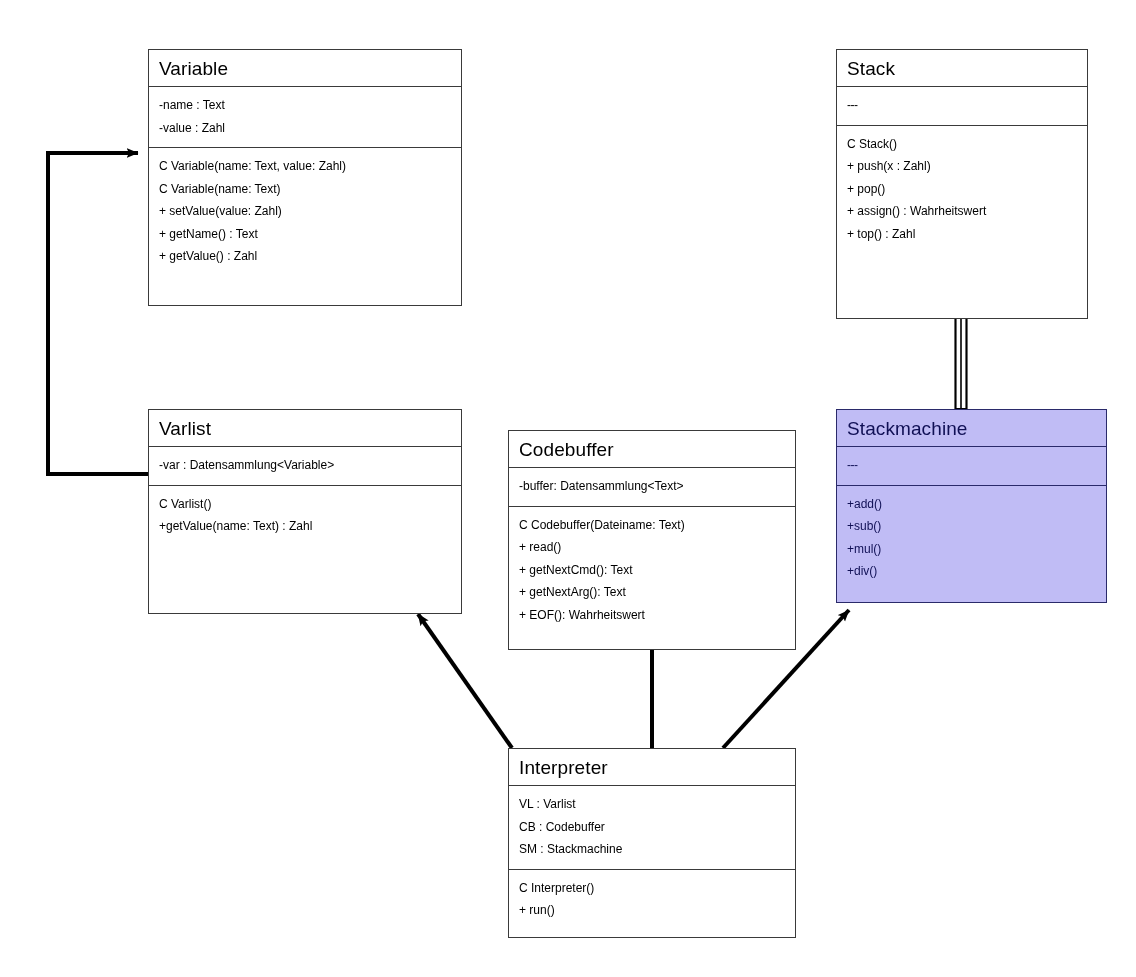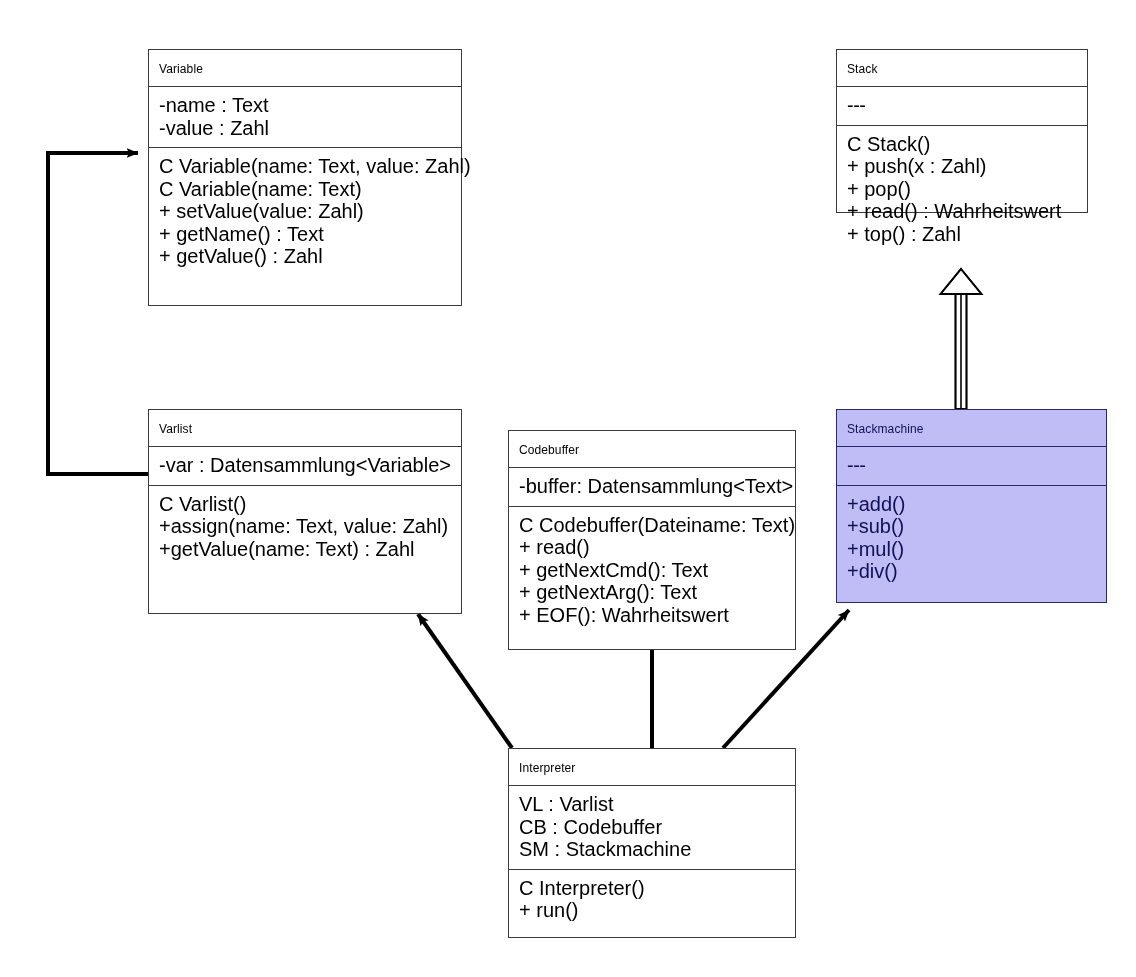--- a/index.html
+++ b/index.html
@@ -35,37 +35,37 @@
     color: #000000;
   }
   .uml-class.accent {
     background: #c0bcf5;
     border-color: #2a2a6a;
     color: #101055;
   }
   .cls-name {
     box-sizing: border-box;
     padding: 8px 10px 6px 10px;
-    font-size: 12px;
+    font-size: 19px;
     line-height: 22px;
     letter-spacing: 0.1px;
     white-space: nowrap;
   }
   .cls-sep {
     height: 1px;
     background: #3a3a3a;
     width: 100%;
   }
   .accent .cls-sep {
     background: #2a2a6a;
   }
   .cls-attrs, .cls-ops {
     box-sizing: border-box;
     padding: 7px 10px 8px 10px;
-    font-size: 20px;
+    font-size: 12px;
     line-height: 22.5px;
   }
   .cls-line {
     white-space: nowrap;
   }
   .dashes {
     letter-spacing: -0.5px;
   }
 </style>
 </head>
@@ -115,46 +115,45 @@
     <div class="cls-sep"></div>
     <div class="cls-ops">
       <div class="cls-line">C Variable(name: Text, value: Zahl)</div>
       <div class="cls-line">C Variable(name: Text)</div>
       <div class="cls-line">+ setValue(value:  Zahl)</div>
       <div class="cls-line">+ getName() : Text</div>
       <div class="cls-line">+ getValue() : Zahl</div>
     </div>
   </div>
 
-  <div class="uml-class" style="left:836px; top:49px; width:252px; height:164px;">
+  <div class="uml-class" style="left:836px; top:49px; width:252px; height:270px;">
     <div class="cls-name">Stack</div>
     <div class="cls-sep"></div>
     <div class="cls-attrs">
       <div class="cls-line dashes">---</div>
     </div>
     <div class="cls-sep"></div>
     <div class="cls-ops">
       <div class="cls-line">C Stack()</div>
       <div class="cls-line">+ push(x : Zahl)</div>
       <div class="cls-line">+ pop()</div>
-      <div class="cls-line">+ read() : Wahrheitswert</div>
+      <div class="cls-line">+ assign() : Wahrheitswert</div>
       <div class="cls-line">+ top() : Zahl</div>
     </div>
   </div>
 
   <div class="uml-class" style="left:148px; top:409px; width:314px; height:205px;">
     <div class="cls-name">Varlist</div>
     <div class="cls-sep"></div>
     <div class="cls-attrs">
       <div class="cls-line">-var : Datensammlung&lt;Variable&gt;</div>
     </div>
     <div class="cls-sep"></div>
     <div class="cls-ops">
       <div class="cls-line">C Varlist()</div>
-      <div class="cls-line">+assign(name: Text, value: Zahl)</div>
       <div class="cls-line">+getValue(name: Text) : Zahl</div>
     </div>
   </div>
 
   <div class="uml-class" style="left:508px; top:430px; width:288px; height:220px;">
     <div class="cls-name">Codebuffer</div>
     <div class="cls-sep"></div>
     <div class="cls-attrs">
       <div class="cls-line">-buffer: Datensammlung&lt;Text&gt;</div>
     </div>

